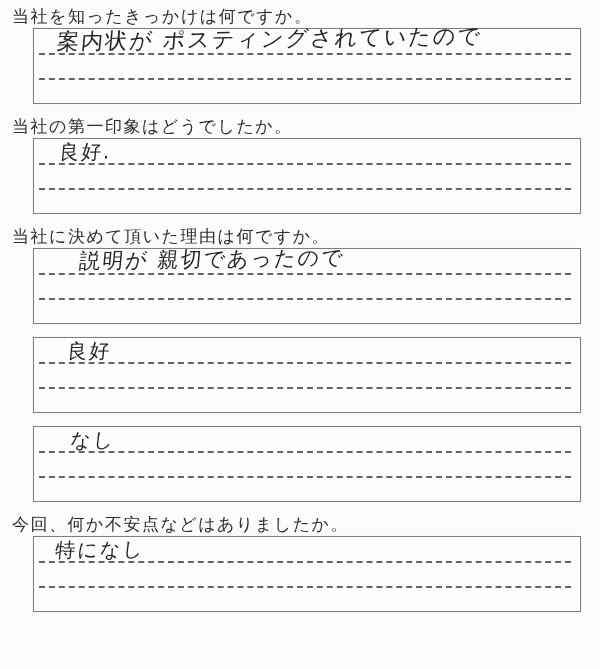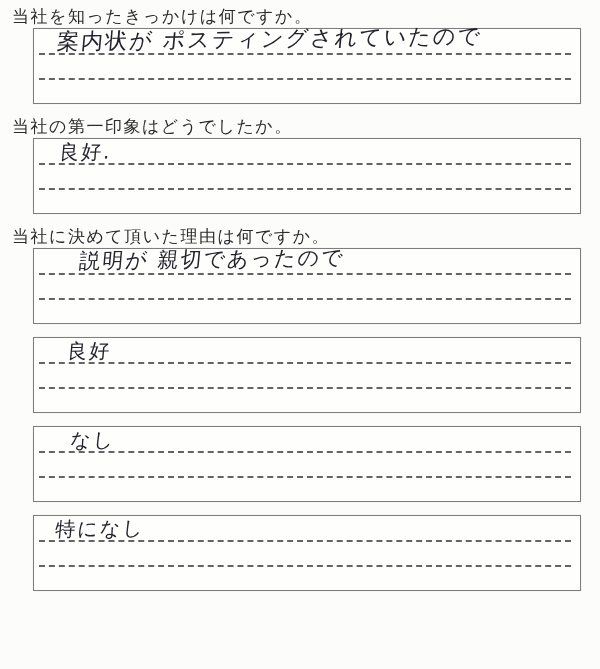--- a/index.html
+++ b/index.html
@@ -114,20 +114,21 @@
 
   <section class="q-section">
     <div class="answer-box">
       <div class="dash d1"></div>
       <div class="dash d2"></div>
       <div class="answer">なし</div>
     </div>
   </section>
 
   <section class="q-section">
+    <div class="q-label">今回、何か不安点などはありましたか。</div>
     <div class="answer-box">
       <div class="dash d1"></div>
       <div class="dash d2"></div>
       <div class="answer">特になし</div>
     </div>
   </section>
 
 </div>
 
 </body></html>

